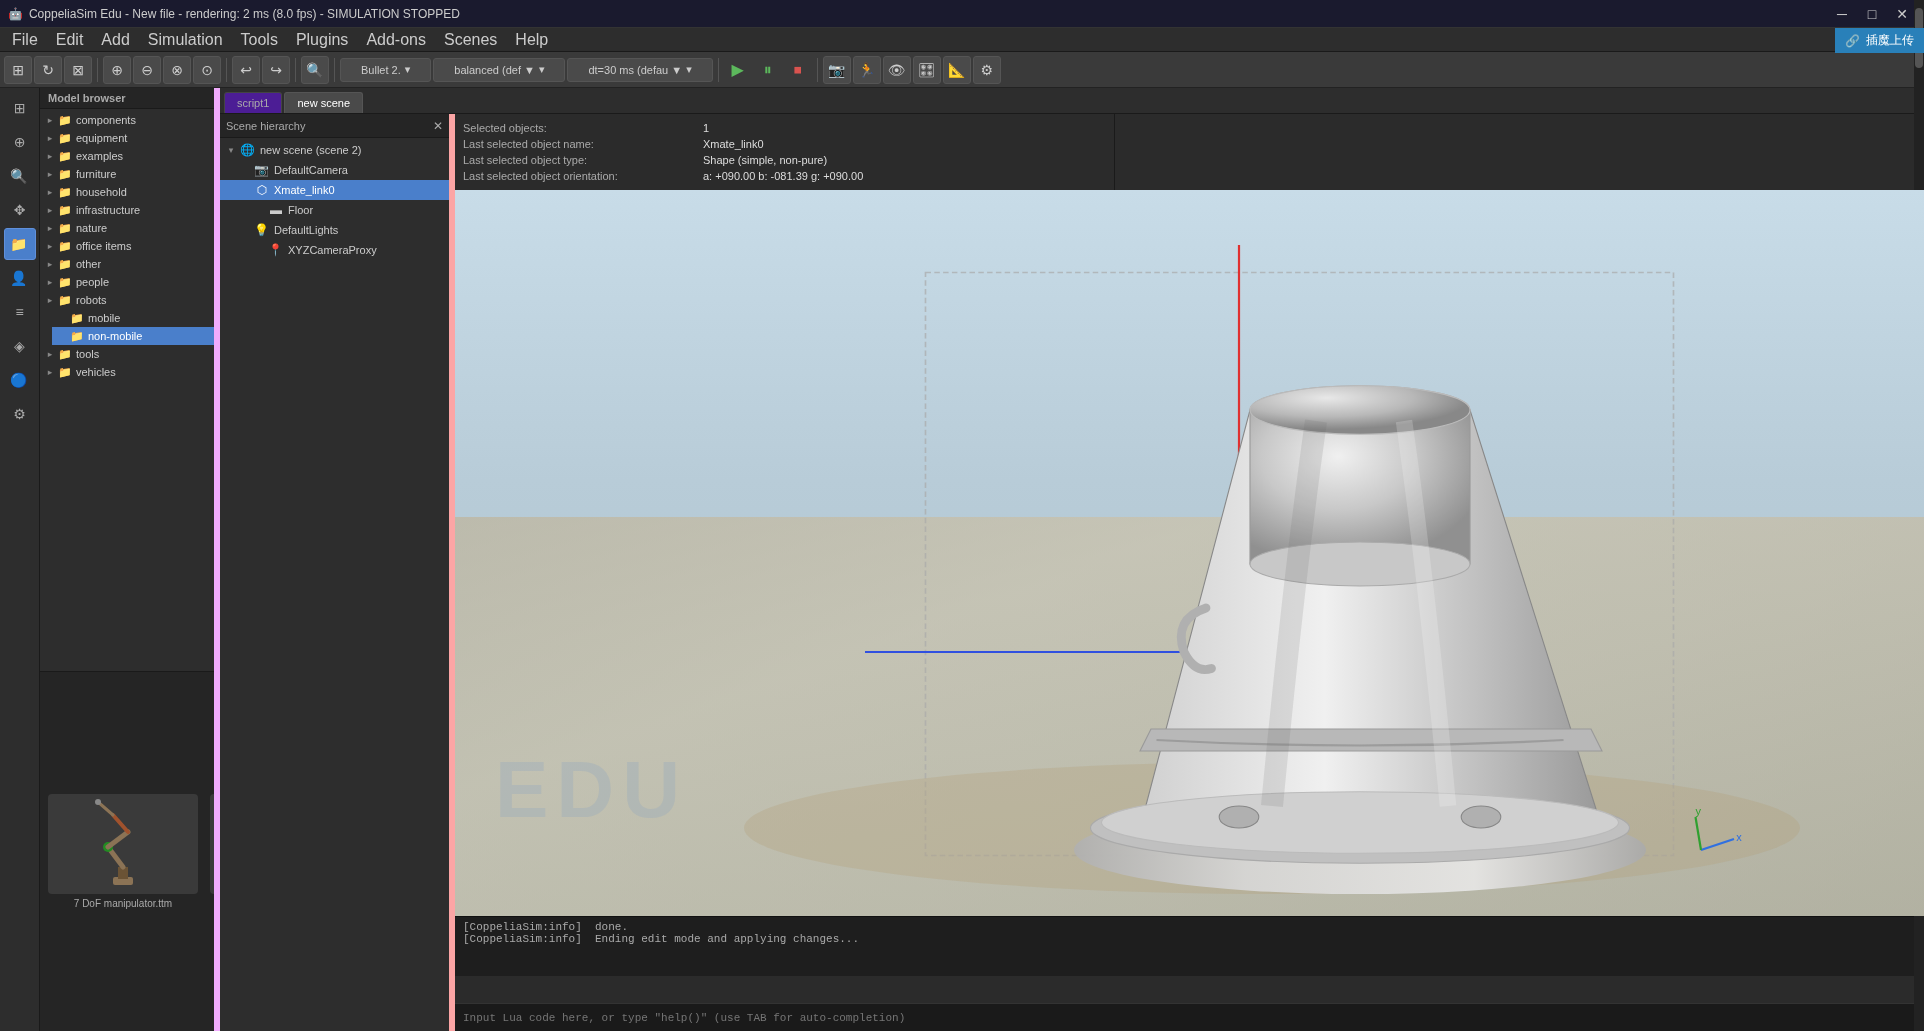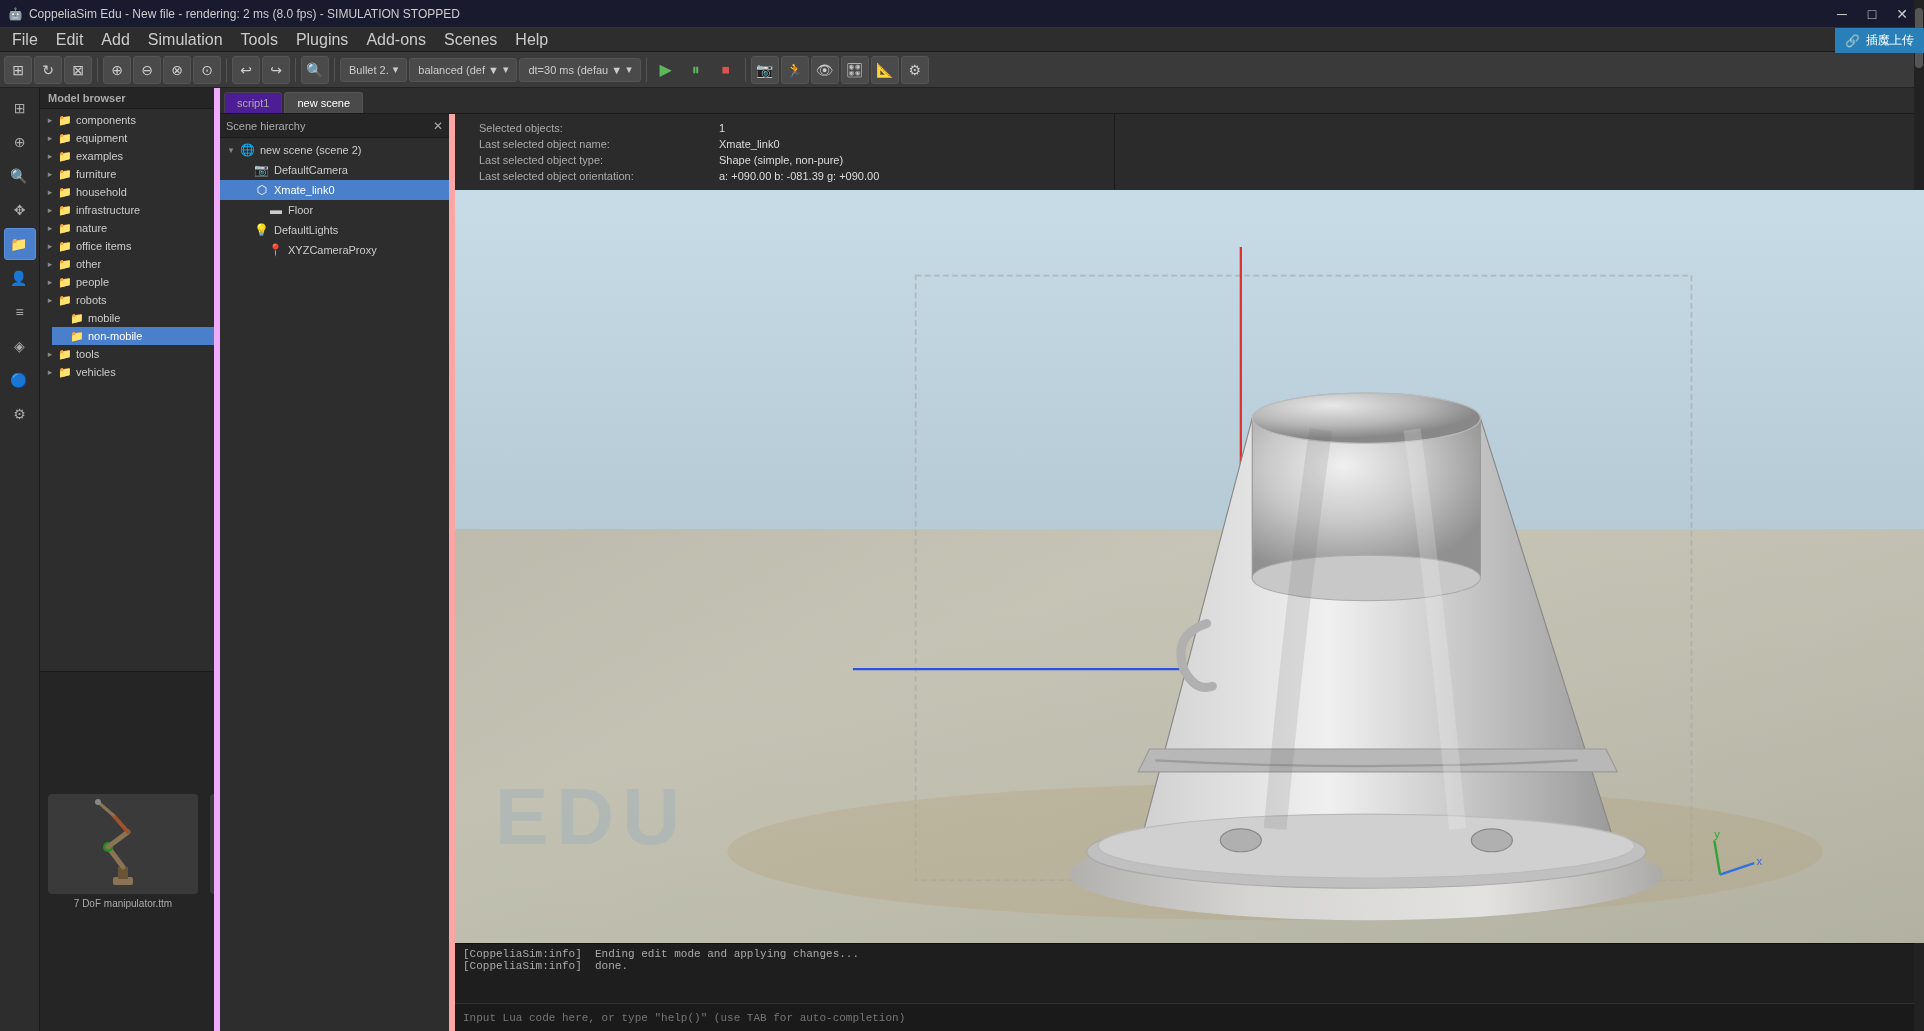--- a/index.html
+++ b/index.html
@@ -68,21 +68,21 @@
       font-size: 14px;
     }
     .toolbar-sep { width: 1px; height: 24px; background: #555; margin: 0 3px; }
     .toolbar-dropdown {
       height: 24px;
       background: #4a4a4a;
       border: 1px solid #555;
       border-radius: 3px;
       color: #ccc;
       font-size: 11px;
-      padding: 0 8px;
+      padding: 0 20px;
       cursor: pointer;
       display: flex; align-items: center; gap: 4px;
     }
     .toolbar-play {
       width: 28px; height: 28px;
       background: transparent;
       border: none;
       cursor: pointer;
       display: flex; align-items: center; justify-content: center;
       color: #5cb85c;
@@ -293,21 +293,20 @@
       background: #2b2b2b;
       border-right: 1px solid #1a1a1a;
       padding: 6px 8px;
       font-size: 11px;
       color: #ccc;
     }
     .prop-row {
       display: flex;
       padding: 2px 0;
       align-items: center;
-      margin-left: 16px;
     }
     .prop-label {
       width: 240px;
       color: #aaa;
       font-size: 11px;
     }
     .prop-value {
       flex: 1;
       color: #ddd;
       font-size: 11px;
@@ -352,20 +351,21 @@
       padding: 4px 8px;
       overflow-y: auto;
     }
     #input-bar {
       height: 28px;
       background: #1a1a1a;
       border-top: 1px solid #333;
       display: flex;
       align-items: center;
       padding: 0 8px;
+      margin-top: 27px;
     }
     #lua-input {
       flex: 1;
       background: transparent;
       border: none;
       outline: none;
       color: #ccc;
       font-family: 'Courier New', monospace;
       font-size: 11px;
     }
@@ -779,22 +779,22 @@
             <g transform="translate(990, 600)">
               <line x1="0" y1="0" x2="30" y2="-10" stroke="#3070e0" stroke-width="2"></line>
               <line x1="0" y1="0" x2="-5" y2="-30" stroke="#30a030" stroke-width="2"></line>
               <text x="32" y="-8" font-size="10" fill="#3070e0">x</text>
               <text x="-5" y="-32" font-size="10" fill="#30a030">y</text>
             </g>
           </svg>
         </div>
 
         <div id="console-area">
+          <span class="console-line">[CoppeliaSim:info]  done.</span>
           <span class="console-line">[CoppeliaSim:info]  Ending edit mode and applying changes...</span>
-          <span class="console-line">[CoppeliaSim:info]  done.</span>
         </div>
 
         <div id="input-bar">
           <input type="text" id="lua-input" placeholder="Input Lua code here, or type &quot;help()&quot; (use TAB for auto-completion)" style="">
         </div>
 
       </div>
 
     </div>
 

